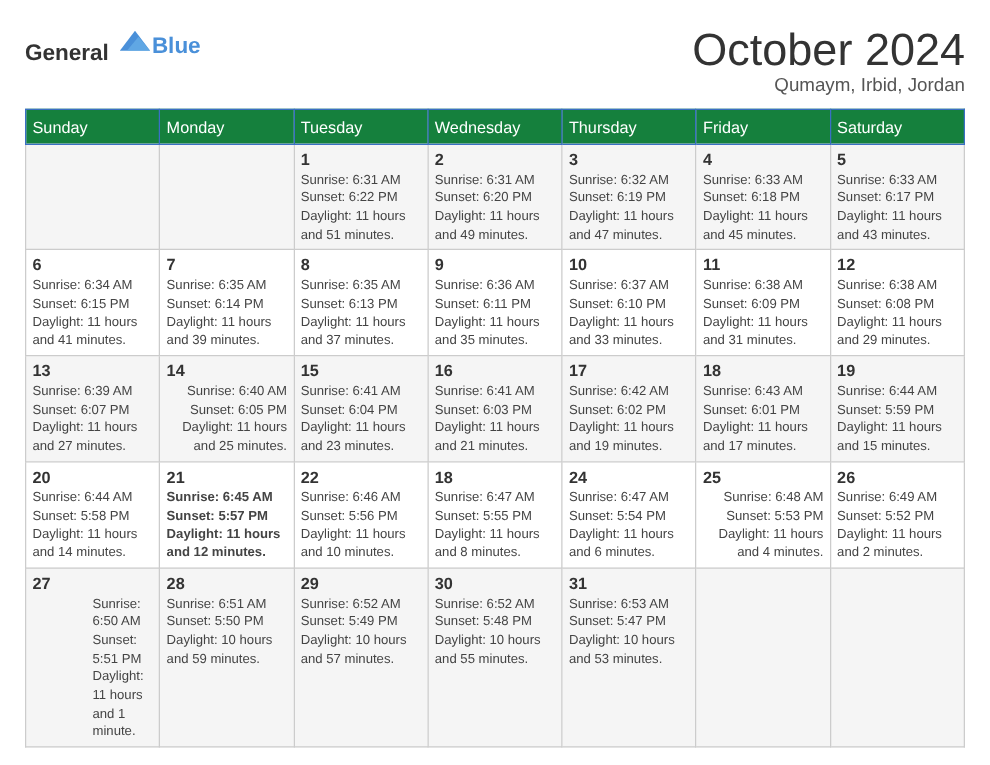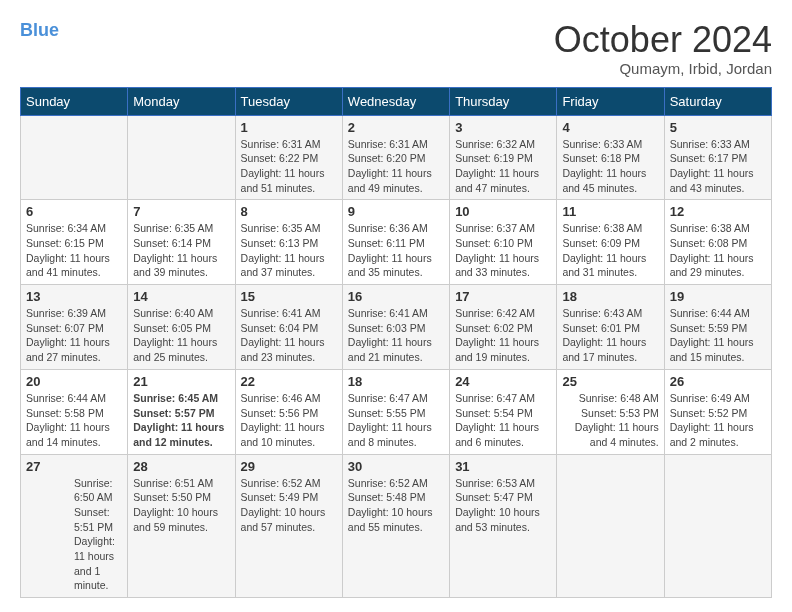--- a/index.html
+++ b/index.html
@@ -47,21 +47,21 @@
     .location {
       font-size: 15px;
       color: #555;
     }
     table {
       width: 100%;
       border-collapse: collapse;
       font-size: 11px;
     }
     thead th {
-      background-color: #0c4a6e;
+      background-color: #15803d;
       color: #fff;
       padding: 6px 5px;
       text-align: left;
       font-size: 13px;
       font-weight: normal;
       border: 1px solid #3a6fc4;
     }
     tbody td {
       border: 1px solid #ccc;
       vertical-align: top;
@@ -91,20 +91,27 @@
     }
     .empty-cell {
       background-color: #f5f5f5 !important;
     }
   </style>
 </head>
 <body>
 
 <div class="header">
   <div class="logo">
+    <div>
+      <span class="logo-text-general">General</span>
+      <svg class="logo-icon" viewBox="0 0 30 30" xmlns="http://www.w3.org/2000/svg">
+        <polygon points="2,22 15,5 28,22" fill="#4a90d9"></polygon>
+        <polygon points="8,22 18,10 28,22" fill="#6ab0e8" opacity="0.7"></polygon>
+      </svg>
+    </div>
     <div>
       <span class="logo-text-blue">Blue</span>
     </div>
   </div>
   <div class="title-area">
     <div class="month-title">October 2024</div>
     <div class="location">Qumaym, Irbid, Jordan</div>
   </div>
 </div>
 
@@ -201,21 +208,21 @@
       </tr>
       <tr>
         <td>
           <span class="day-number">13</span>
           <div class="day-info" style="white-space: pre-line;">Sunrise: 6:39 AM
 Sunset: 6:07 PM
 Daylight: 11 hours and 27 minutes.</div>
         </td>
         <td>
           <span class="day-number">14</span>
-          <div class="day-info" style="white-space: pre-line;">Sunrise: 6:40 AM
+          <div class="day-info" style="white-space: pre-line; text-align: right;">Sunrise: 6:40 AM
 Sunset: 6:05 PM
 Daylight: 11 hours and 25 minutes.</div>
         </td>
         <td>
           <span class="day-number">15</span>
           <div class="day-info" style="white-space: pre-line;">Sunrise: 6:41 AM
 Sunset: 6:04 PM
 Daylight: 11 hours and 23 minutes.</div>
         </td>
         <td>

